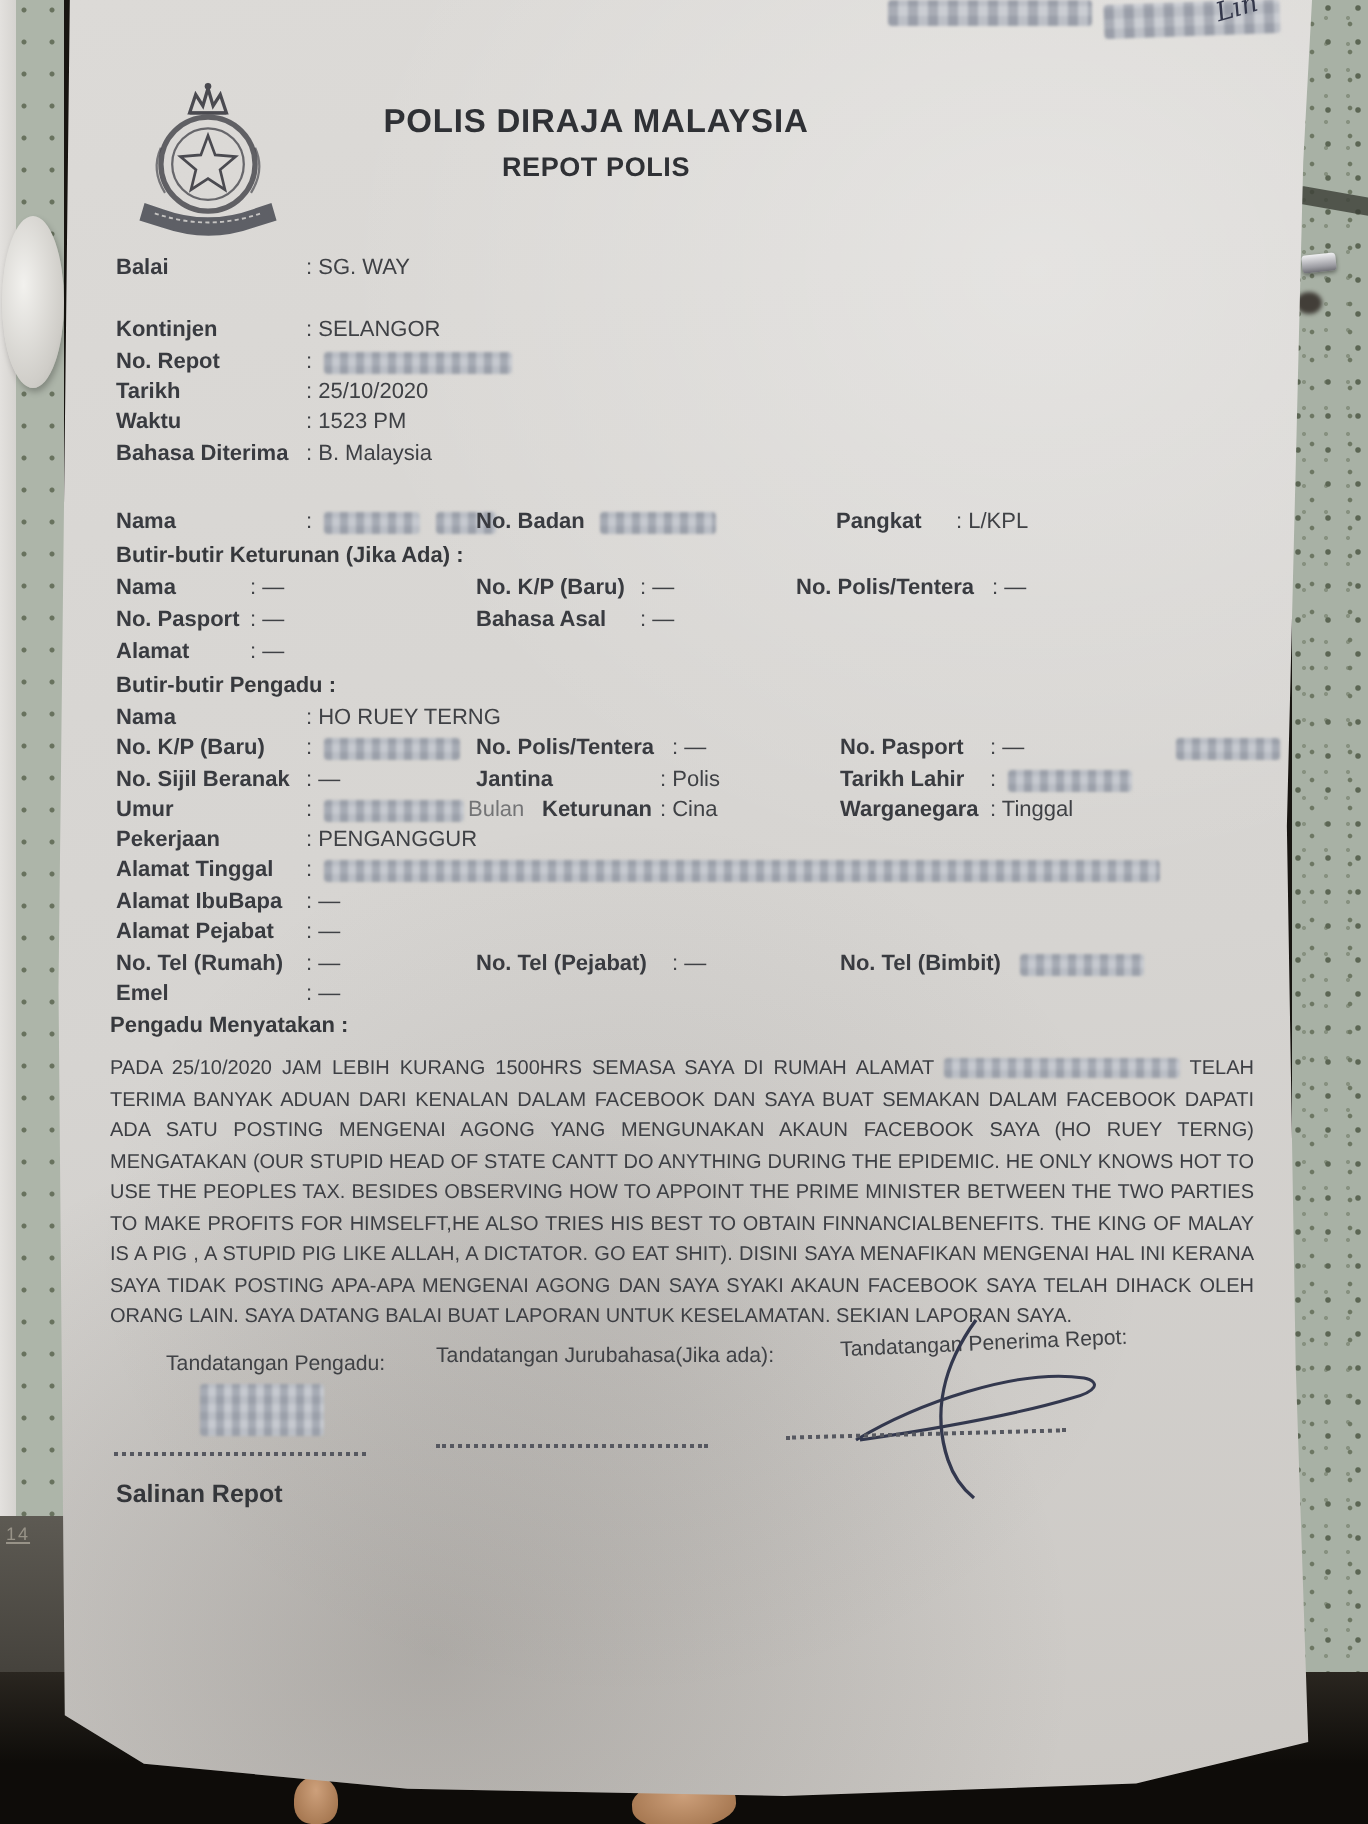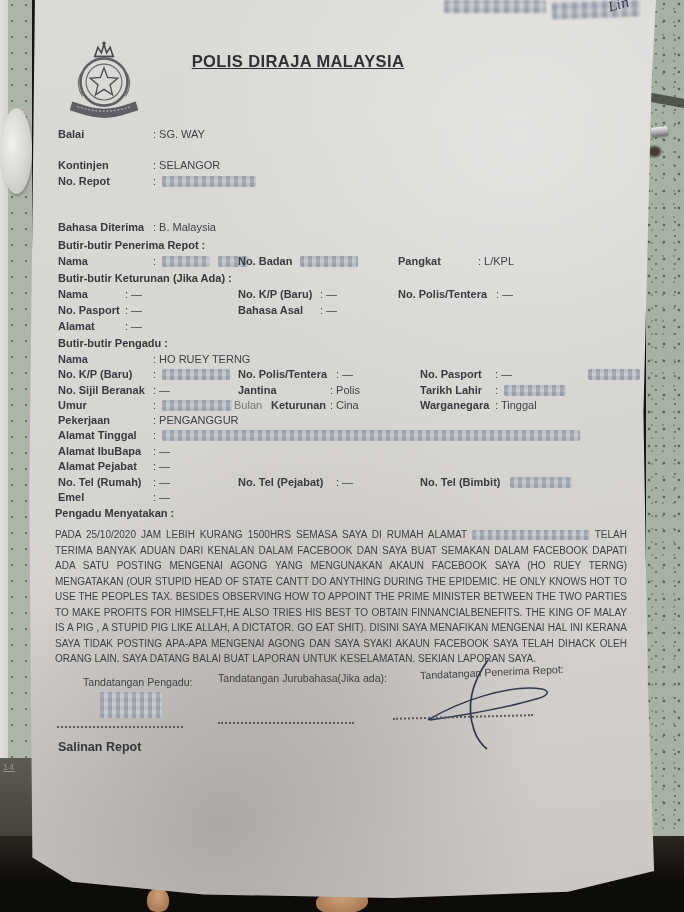--- a/index.html
+++ b/index.html
@@ -60,21 +60,21 @@
   .redact{display:inline-block;height:11px;border-radius:2px;vertical-align:middle;
     background-color:#bfc3c9;
     background-image:
       repeating-linear-gradient(90deg,rgba(130,136,148,.45) 0 4px,rgba(200,203,210,.45) 4px 8px),
       repeating-linear-gradient(0deg,rgba(145,150,162,.35) 0 4px,rgba(205,208,214,.35) 4px 8px);
     filter:blur(.7px);}
   .redact.abs{position:absolute;}
 
   .crest{position:absolute;left:32px;top:34px;width:88px;height:90px;}
   .title-block{position:absolute;left:120px;top:52px;width:300px;text-align:center;color:#2f3135;}
-  .title-main{font-size:16.5px;font-weight:bold;letter-spacing:.4px;text-decoration:underline;}
+  .title-main{font-size:16.5px;font-weight:bold;letter-spacing:.4px;}
   .title-sub{font-size:13.5px;font-weight:bold;margin-top:5px;letter-spacing:.3px;}
 
   .statement{position:absolute;left:27px;top:506px;width:572px;
     font-size:10px;line-height:15.5px;color:#3d3f44;text-align:justify;margin-top:21px;}
   .statement .redact{height:10px;}
 
   .dotline{position:absolute;border-top:2px dotted #565860;height:0;}
   .sig-label{position:absolute;font-size:10.6px;color:#3f4145;white-space:nowrap;}
   .sig-svg{position:absolute;left:382px;top:656px;width:160px;height:96px;}
   .salinan{position:absolute;left:30px;top:740px;font-size:12.5px;font-weight:bold;color:#34363a;}
@@ -119,51 +119,57 @@
       <circle cx="43" cy="46" r="17.5" fill="none" stroke="#4a4a50" stroke-width="1.1" opacity=".8"></circle>
       <path d="M43 32 l3.5 9.5 10 .8 -7.6 6.4 2.4 9.8 -8.3 -5.4 -8.3 5.4 2.4 -9.8 -7.6 -6.4 10 -.8 z" fill="none" stroke="#4a4a50" stroke-width="1.3"></path>
       <path d="M20 38 q-5 11 2 22" stroke="#4a4a50" fill="none" stroke-width="1.1" opacity=".7"></path>
       <path d="M66 38 q5 11 -2 22" stroke="#4a4a50" fill="none" stroke-width="1.1" opacity=".7"></path>
       <path d="M12 65 l9 3 q22 8 44 0 l9 -3 2.5 8.5 -11 3.5 q-22 8 -45 0 l-11 -3.5 z" fill="#50525a" opacity=".9"></path>
       <path d="M17 70 q26 9 52 0" stroke="#d8d6d2" stroke-width=".9" fill="none" stroke-dasharray="2 1.6" opacity=".85"></path>
     </svg>
 
     <div class="title-block">
       <div class="title-main">POLIS DIRAJA MALAYSIA</div>
+      <div class="title-sub">REPOT POLIS</div>
     </div>
 
     <div class="r" style="top:128px;">
         <span class="c b" style="left:0">Balai</span>
         <span class="c" style="left:95px">: SG. WAY</span>
       </div>
     <div class="r" style="top:159px;">
         <span class="c b" style="left:0">Kontinjen</span>
         <span class="c" style="left:95px">: SELANGOR</span>
       </div>
     <div class="r" style="top:175px;">
         <span class="c b" style="left:0">No. Repot</span>
         <span class="c" style="left:95px">:</span>
         <span class="redact abs" style="left:104px;top:1px;width:94px;"></span>
       </div>
+    <div class="r" style="top:190px;">
+        <span class="c b" style="left:0">Tarikh</span>
+        <span class="c" style="left:95px">: 25/10/2020</span>
+      </div>
+    <div class="r" style="top:205px;">
+        <span class="c b" style="left:0">Waktu</span>
+        <span class="c" style="left:95px">: 1523 PM</span>
+      </div>
     <div class="r" style="top:221px;">
         <span class="c b" style="left:0">Bahasa Diterima</span>
         <span class="c" style="left:95px">: B. Malaysia</span>
       </div>
 
-    <div class="r" style="top:239px;">
-        <span class="c hd" style="left:0">Butir-butir Penerima Repot :</span>
-      </div>
     <div class="r" style="top:255px;">
       <span class="c b" style="left:0">Nama</span>
       <span class="c" style="left:95px">:</span>
       <span class="redact abs" style="left:104px;top:1px;width:48px;"></span>
       <span class="redact abs" style="left:160px;top:1px;width:30px;"></span>
       <span class="c b" style="left:180px">No. Badan</span>
       <span class="redact abs" style="left:242px;top:1px;width:58px;"></span>
-      <span class="c b" style="left:340px">Pangkat</span>
+      <span class="c b" style="left:360px">Pangkat</span>
       <span class="c" style="left:420px">: L/KPL</span>
     </div>
 
     <div class="r" style="top:272px;">
         <span class="c hd" style="left:0">Butir-butir Keturunan (Jika Ada) :</span>
       </div>
     <div class="r" style="top:288px;">
       <span class="c b" style="left:0">Nama</span>
       <span class="c" style="left:67px">: —</span>
       <span class="c b" style="left:180px">No. K/P (Baru)</span>

